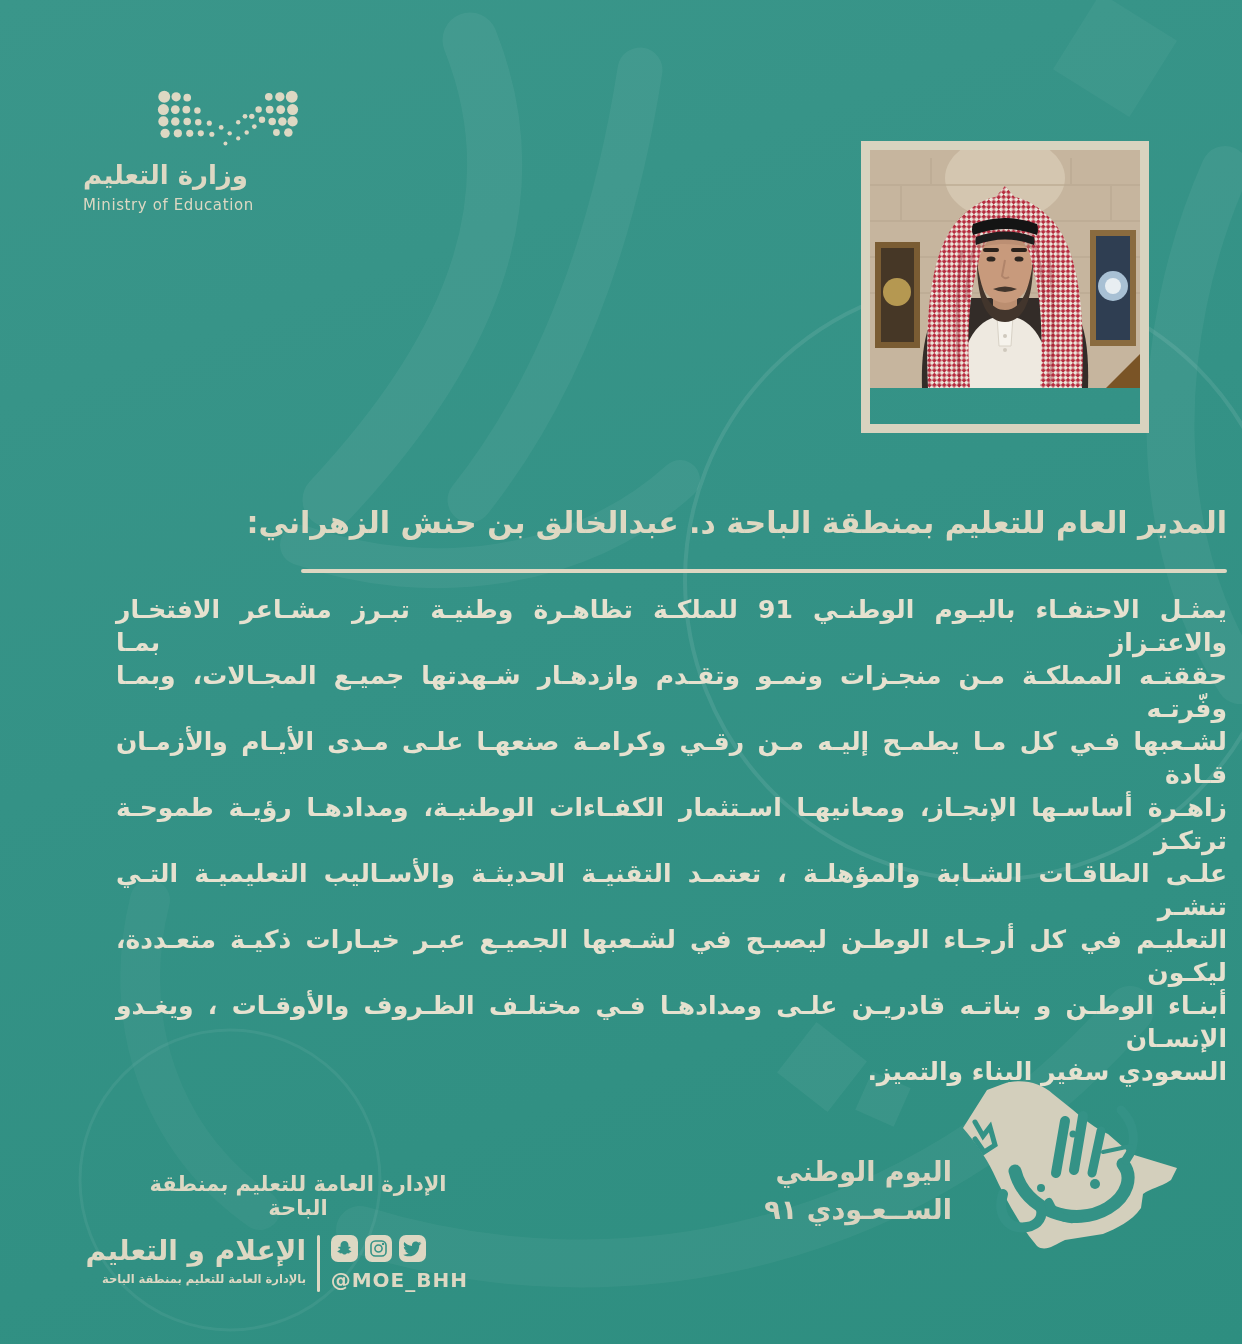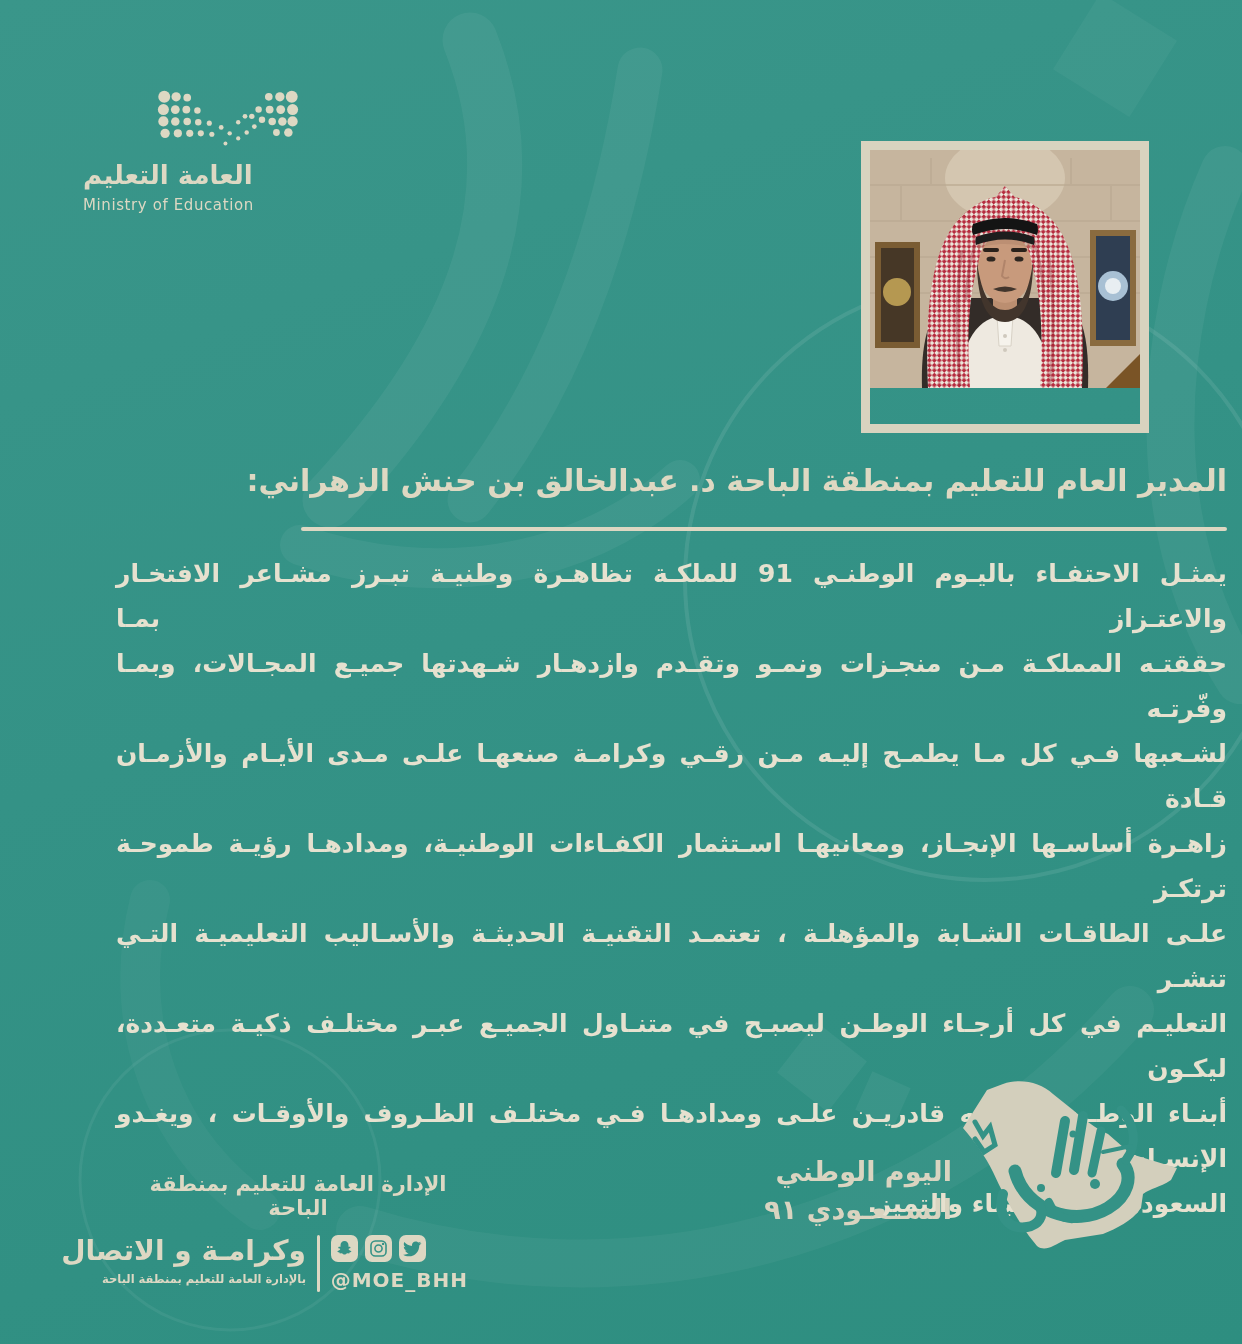--- a/index.html
+++ b/index.html
@@ -11,25 +11,25 @@
   .wm{position:absolute;inset:0;pointer-events:none;}
   
   .moe{position:absolute;left:83px;top:84px;width:270px;color:#ddd8c3;}
   .moe .dots{display:block;width:170px;height:63px;margin-left:60px;}
   .moe .t-ar{font-size:26px;font-weight:bold;margin-top:13px;direction:rtl;text-align:left;letter-spacing:1px;}
   .moe .t-en{font-size:15px;margin-top:6px;letter-spacing:.6px;}
   
   .frame{position:absolute;left:861px;top:141px;width:270px;height:274px;border:9px solid #d8d3bf;}
   .frame svg{display:block;width:270px;height:238px;}
   
-  .statement{position:absolute;left:75px;top:461px;width:1152px;}
+  .statement{position:absolute;left:75px;top:503px;width:1152px;}
   .heading{direction:rtl;text-align:right;font-size:30px;font-weight:bold;color:#ded8c2;line-height:40px;}
   .rule{margin-left:auto;margin-top:26px;width:926px;height:4px;background:#ddd7c2;border-radius:2px;}
   .bodytxt{margin-top:20px;color:#e6e1cf;font-weight:bold;}
-  .bodytxt .ln{direction:rtl;text-align:justify;text-align-last:justify;font-size:25px;line-height:45px;margin-left:41px;}
+  .bodytxt .ln{direction:rtl;text-align:justify;text-align-last:justify;font-size:25px;line-height:33px;margin-left:41px;}
   .bodytxt .ln.last{text-align-last:right;}
   
   .fleft{position:absolute;left:128px;top:1132px;width:340px;color:#ddd8c3;margin-top:40px;}
   .dept{text-align:center;font-size:21px;font-weight:bold;direction:rtl;}
   .media-row{margin-top:15px;display:flex;align-items:stretch;gap:11px;}
   .office{width:178px;text-align:center;}
   .office .big{font-size:28px;font-weight:bold;white-space:nowrap;direction:rtl;line-height:32px;}
   .office .small{font-size:11.5px;font-weight:bold;white-space:nowrap;direction:rtl;margin-top:5px;}
   .vbar{width:3px;background:#ddd8c3;border-radius:2px;}
   .social{display:flex;flex-direction:column;gap:6px;}
@@ -102,21 +102,21 @@
           <circle cx="176" cy="28" r="6.5"></circle>
         <circle cx="128" cy="36" r="3.2"></circle>
           <circle cx="140" cy="40" r="3.8"></circle>
           <circle cx="152" cy="42" r="4.4"></circle>
           <circle cx="164" cy="42" r="5"></circle>
           <circle cx="176" cy="42" r="6"></circle>
         <circle cx="157" cy="55" r="4"></circle>
           <circle cx="171" cy="55" r="5"></circle>
       </g>
     </svg>
-    <div class="t-ar">العامة التعليم</div>
+    <div class="t-ar">وزارة التعليم</div>
     <div class="t-en">Ministry of Education</div>
   </div>
 
   <div class="frame">
     <svg viewBox="0 0 270 238">
       <defs>
         <pattern id="shem" width="7" height="7" patternUnits="userSpaceOnUse" patternTransform="rotate(45)">
           <rect width="7" height="7" fill="#ece5da"></rect>
           <rect width="3.5" height="3.5" fill="#b62c3f"></rect>
           <rect x="3.5" y="3.5" width="3.5" height="3.5" fill="#b62c3f"></rect>
@@ -177,31 +177,31 @@
 
   <div class="statement">
     <div class="heading">المدير العام للتعليم بمنطقة الباحة د. عبدالخالق بن حنش الزهراني:</div>
     <div class="rule"></div>
     <div class="bodytxt">
       <div class="ln">يمثـل الاحتفـاء باليـوم الوطنـي 91 للملكـة تظاهـرة وطنيـة تبـرز مشـاعر الافتخـار والاعتـزاز بمـا</div>
       <div class="ln">حققتـه المملكـة مـن منجـزات ونمـو وتقـدم وازدهـار شـهدتها جميـع المجـالات، وبمـا وفّرتـه</div>
       <div class="ln">لشـعبها فـي كل مـا يطمـح إليـه مـن رقـي وكرامـة صنعهـا علـى مـدى الأيـام والأزمـان قـادة</div>
       <div class="ln">زاهـرة أساسـها الإنجـاز، ومعانيهـا اسـتثمار الكفـاءات الوطنيـة، ومدادهـا رؤيـة طموحـة ترتكـز</div>
       <div class="ln">علـى الطاقـات الشـابة والمؤهلـة ، تعتمـد التقنيـة الحديثـة والأسـاليب التعليميـة التـي تنشـر</div>
-      <div class="ln">التعليـم في كل أرجـاء الوطـن ليصبـح في متنـاول الجميـع عبـر مختلـف ذكيـة متعـددة، ليكـون</div>
+      <div class="ln">التعليـم في كل أرجـاء الوطـن ليصبـح في لشـعبها الجميـع عبـر خيـارات ذكيـة متعـددة، ليكـون</div>
       <div class="ln">أبنـاء الوطـن و بناتـه قادريـن علـى ومدادهـا فـي مختلـف الظـروف والأوقـات ، ويغـدو الإنسـان</div>
       <div class="ln last">السعودي سفير البناء والتميز.</div>
     </div>
   </div>
 
   <div class="fleft">
     <div class="dept">الإدارة العامة للتعليم بمنطقة الباحة</div>
     <div class="media-row">
       <div class="office">
-        <div class="big">وكرامـة و الاتصال</div>
+        <div class="big">الإعلام و التعليم</div>
         <div class="small">بالإدارة العامة للتعليم بمنطقة الباحة</div>
       </div>
       <div class="vbar"></div>
       <div class="social">
         <div class="icons">
           <div class="tile">
             <svg viewBox="0 0 24 24" fill="#349286">
               <path d="M12 2.5c3 0 5 2.2 5 5v2.3c.6.2 1.2-.3 1.8-.1.5.1.8.5.8.9 0 .7-.9 1-1.6 1.3-.4.2-.9.4-.9.7 0 .4 1.1 2.1 3 2.6.4.1.6.4.6.7 0 .6-1 1-2.2 1.2-.2 0-.3.2-.4.5-.1.4-.2.7-.6.7-.5 0-1.1-.2-1.9-.2-.6 0-1.1.3-1.7.7-.6.4-1.2.7-1.9.7s-1.3-.3-1.9-.7c-.6-.4-1.1-.7-1.7-.7-.8 0-1.4.2-1.9.2-.4 0-.5-.3-.6-.7-.1-.3-.2-.5-.4-.5C3.9 16.9 3 16.5 3 15.9c0-.3.2-.6.6-.7 1.9-.5 3-2.2 3-2.6 0-.3-.5-.5-.9-.7-.7-.3-1.6-.6-1.6-1.3 0-.4.3-.8.8-.9.6-.2 1.2.3 1.8.1H7V7.5c0-2.8 2-5 5-5z"></path>
             </svg>
           </div>

